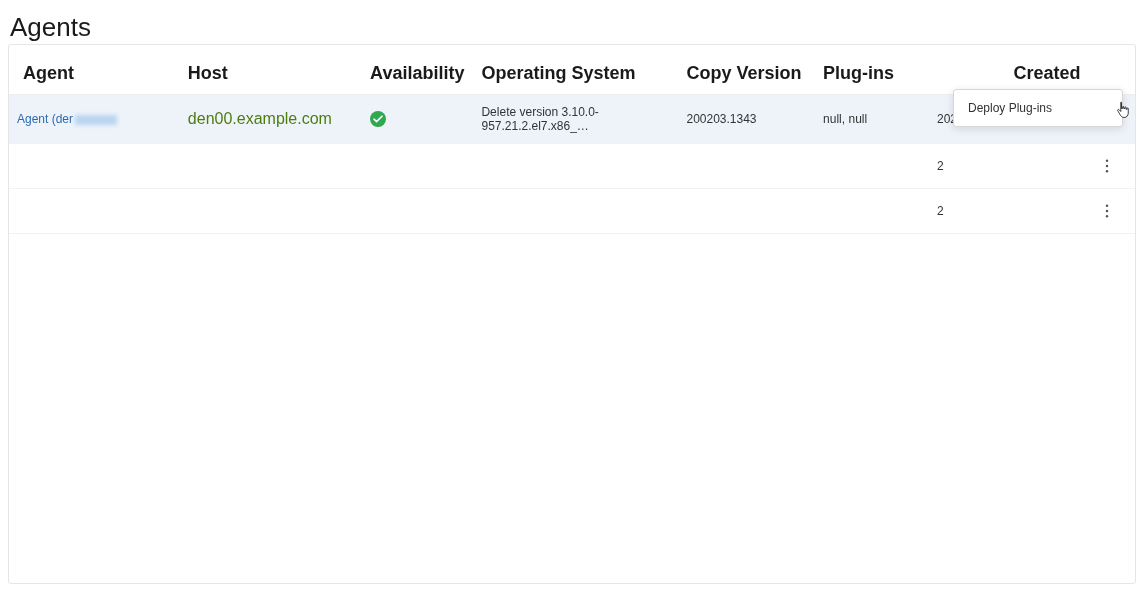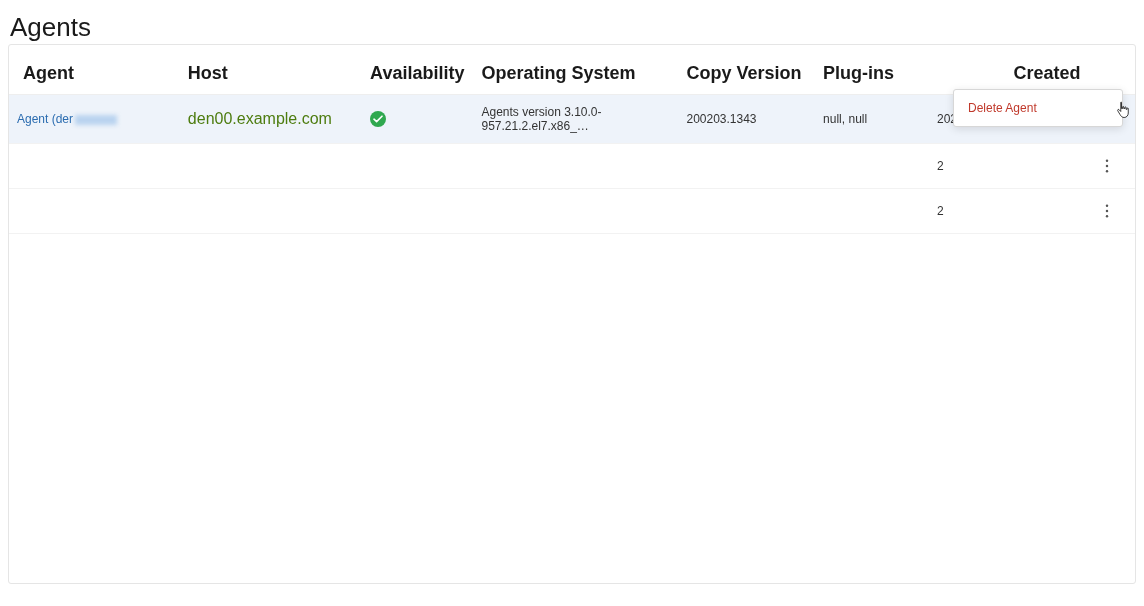--- a/index.html
+++ b/index.html
@@ -143,21 +143,21 @@
           </span>
         </td>
         <td><span class="host-text">den00.example.com</span></td>
         <td>
           <span class="avail-icon">
             <svg viewBox="0 0 10 10">
                 <path d="M1 5.2 L3.6 7.6 L9 2.2" stroke="#fff" stroke-width="1.6" fill="none" stroke-linecap="round" stroke-linejoin="round"></path>
               </svg>
           </span>
         </td>
-        <td>Agents version 3.10.0-957.21.2.el7.x86_…</td>
+        <td>Delete version 3.10.0-957.21.2.el7.x86_…</td>
         <td>200203.1343</td>
         <td>null, null</td>
         <td>2020</td>
         <td class="actions-cell">
           <span class="kebab">
             <svg viewBox="0 0 4 16">
                 <circle cx="2" cy="2" r="1.4" fill="#555"></circle>
                 <circle cx="2" cy="8" r="1.4" fill="#555"></circle>
                 <circle cx="2" cy="14" r="1.4" fill="#555"></circle>
               </svg>
@@ -197,21 +197,21 @@
                 <circle cx="2" cy="8" r="1.4" fill="#555"></circle>
                 <circle cx="2" cy="14" r="1.4" fill="#555"></circle>
               </svg>
           </span>
         </td>
       </tr>
     </tbody>
   </table>
 
   <div class="context-menu">
-    <div class="item danger">Delete Agent</div>
+    <div class="item">Deploy Plug-ins</div>
   </div>
 
   <div class="cursor-hand">
     <svg viewBox="0 0 20 24">
       <path d="M7 2 C7 1 8 1 8 2 L8 10 L9.5 10 L9.5 8 C9.5 7 11 7 11 8 L11 10 L12.5 10 L12.5 8.5 C12.5 7.5 14 7.5 14 8.5 L14 11 L15.5 11 L15.5 10 C15.5 9 17 9 17 10 L17 16 C17 19 15 22 11.5 22 C9 22 7.5 20.5 6 18 L3 13 C2.3 11.8 3.8 10.6 4.8 11.6 L7 14 Z" fill="#fff" stroke="#000" stroke-width="1"></path>
     </svg>
   </div>
 
 </div>
 

